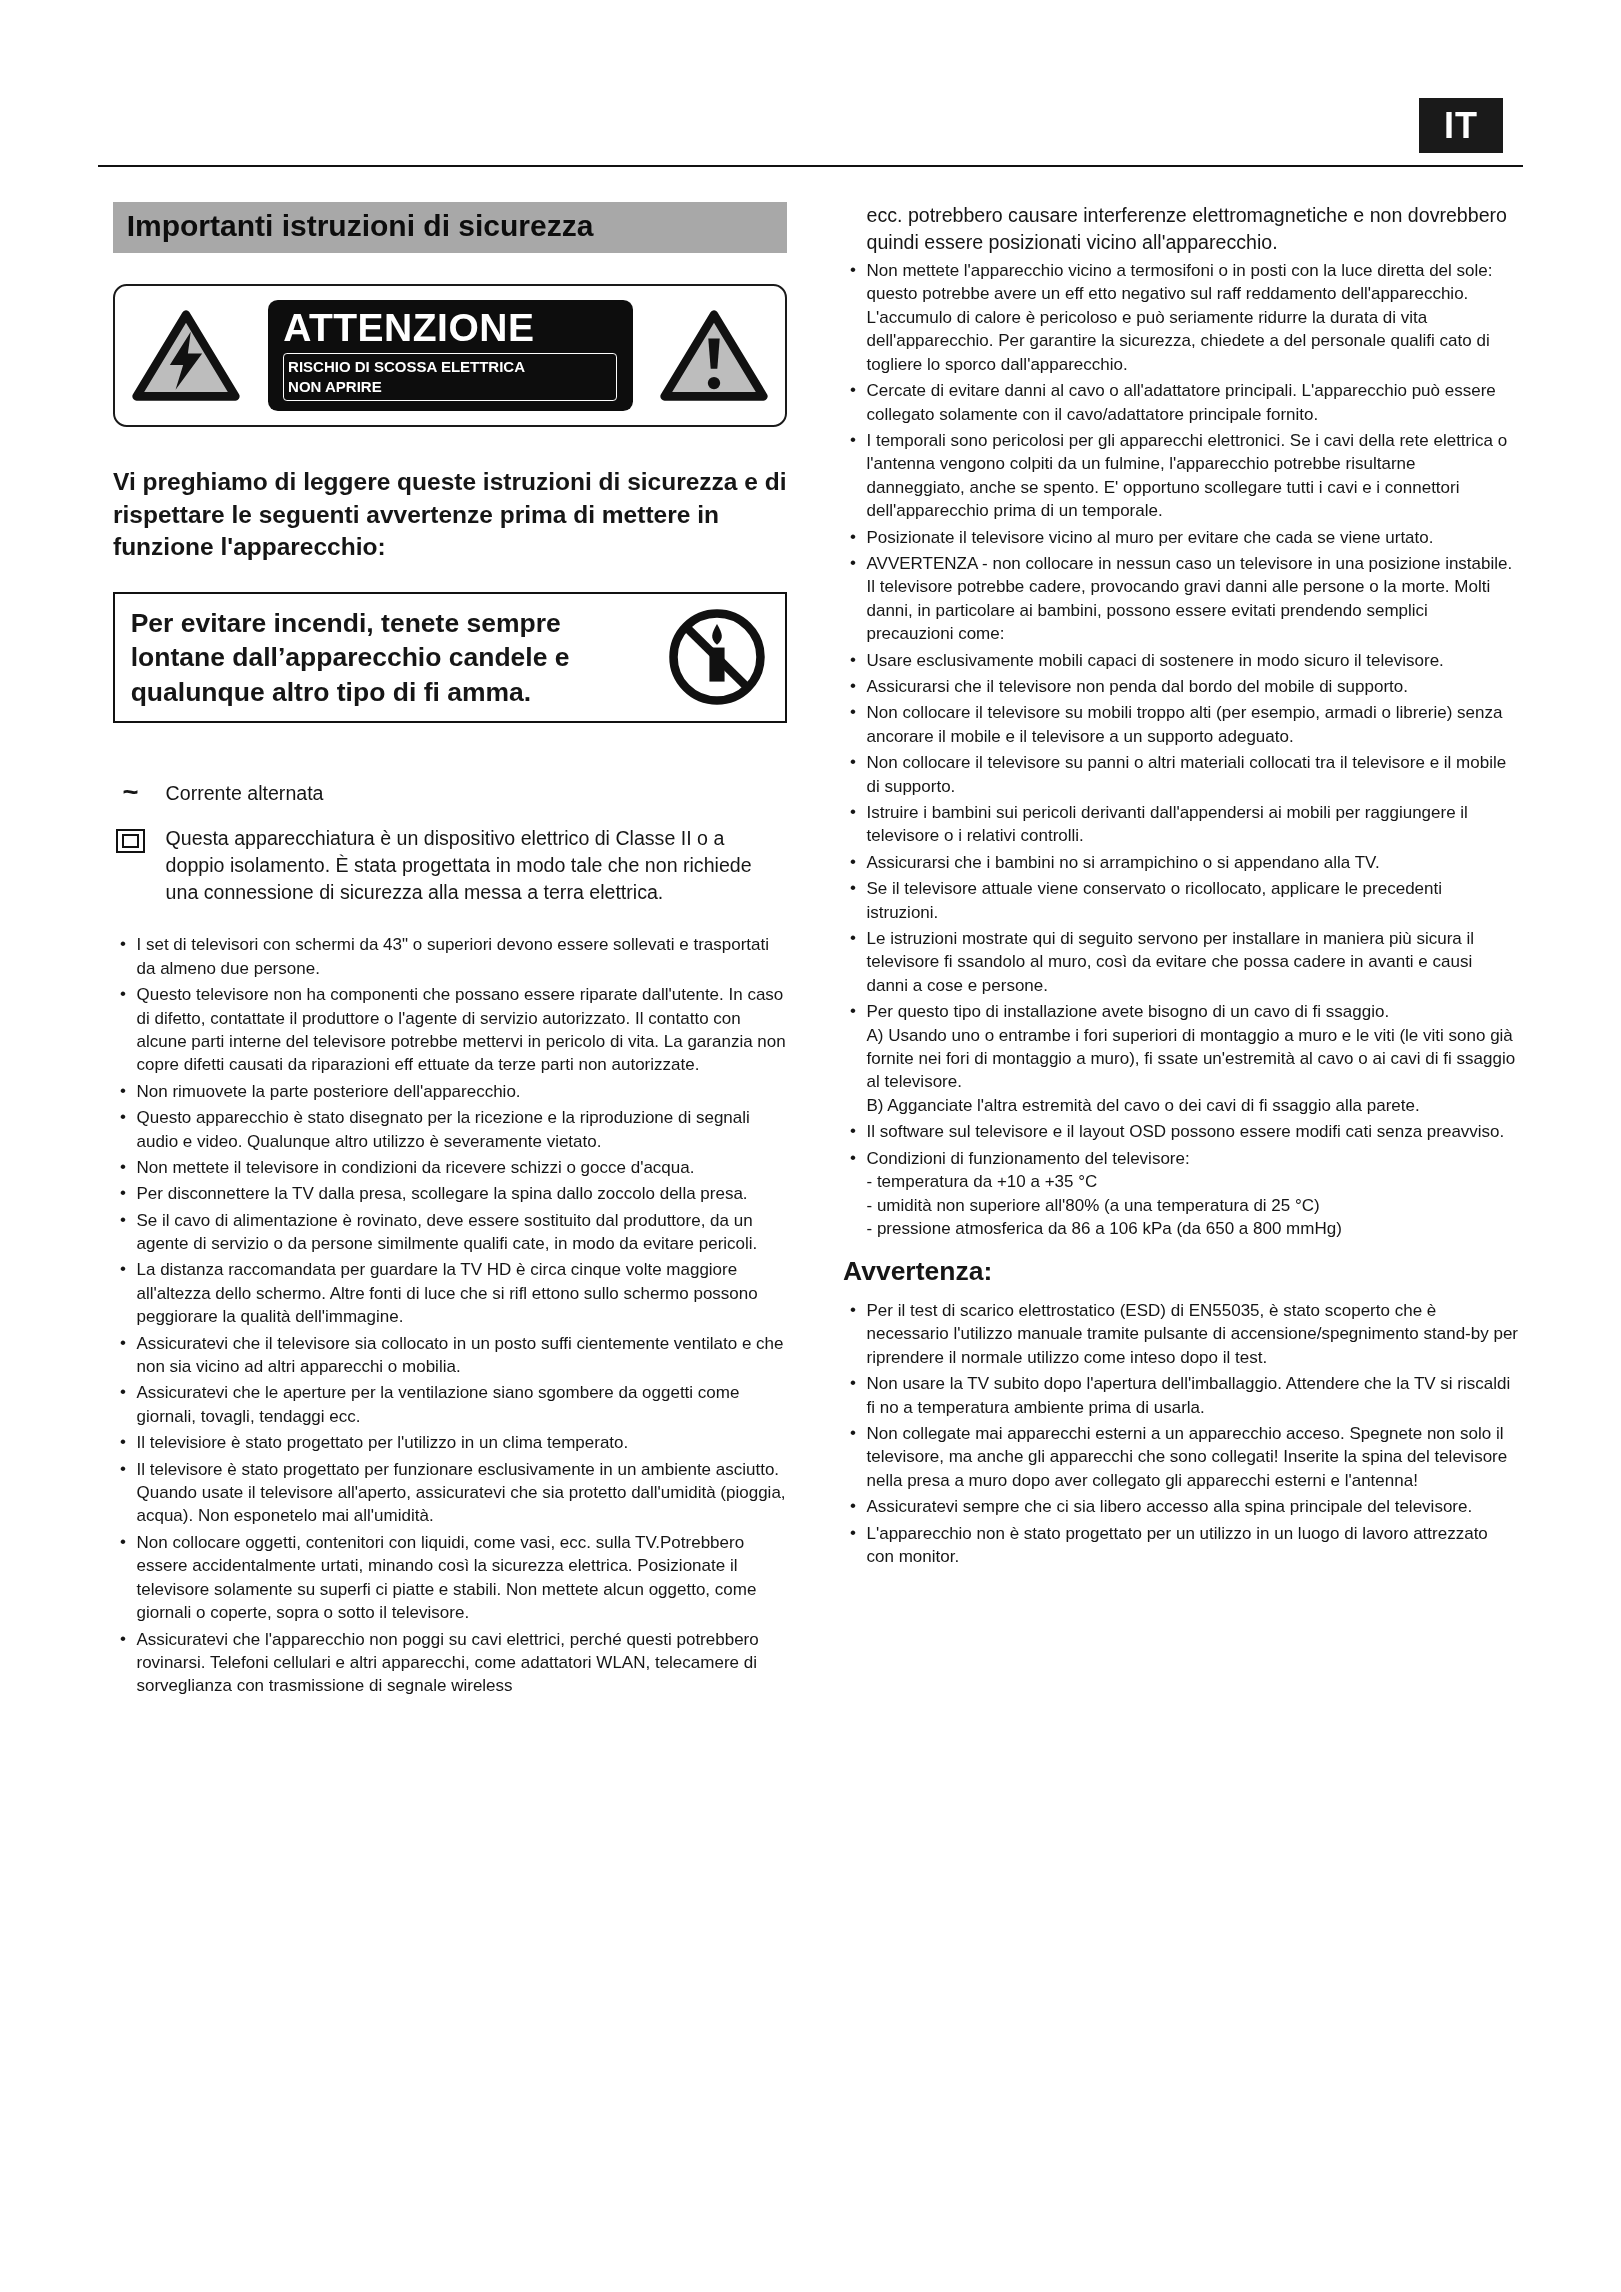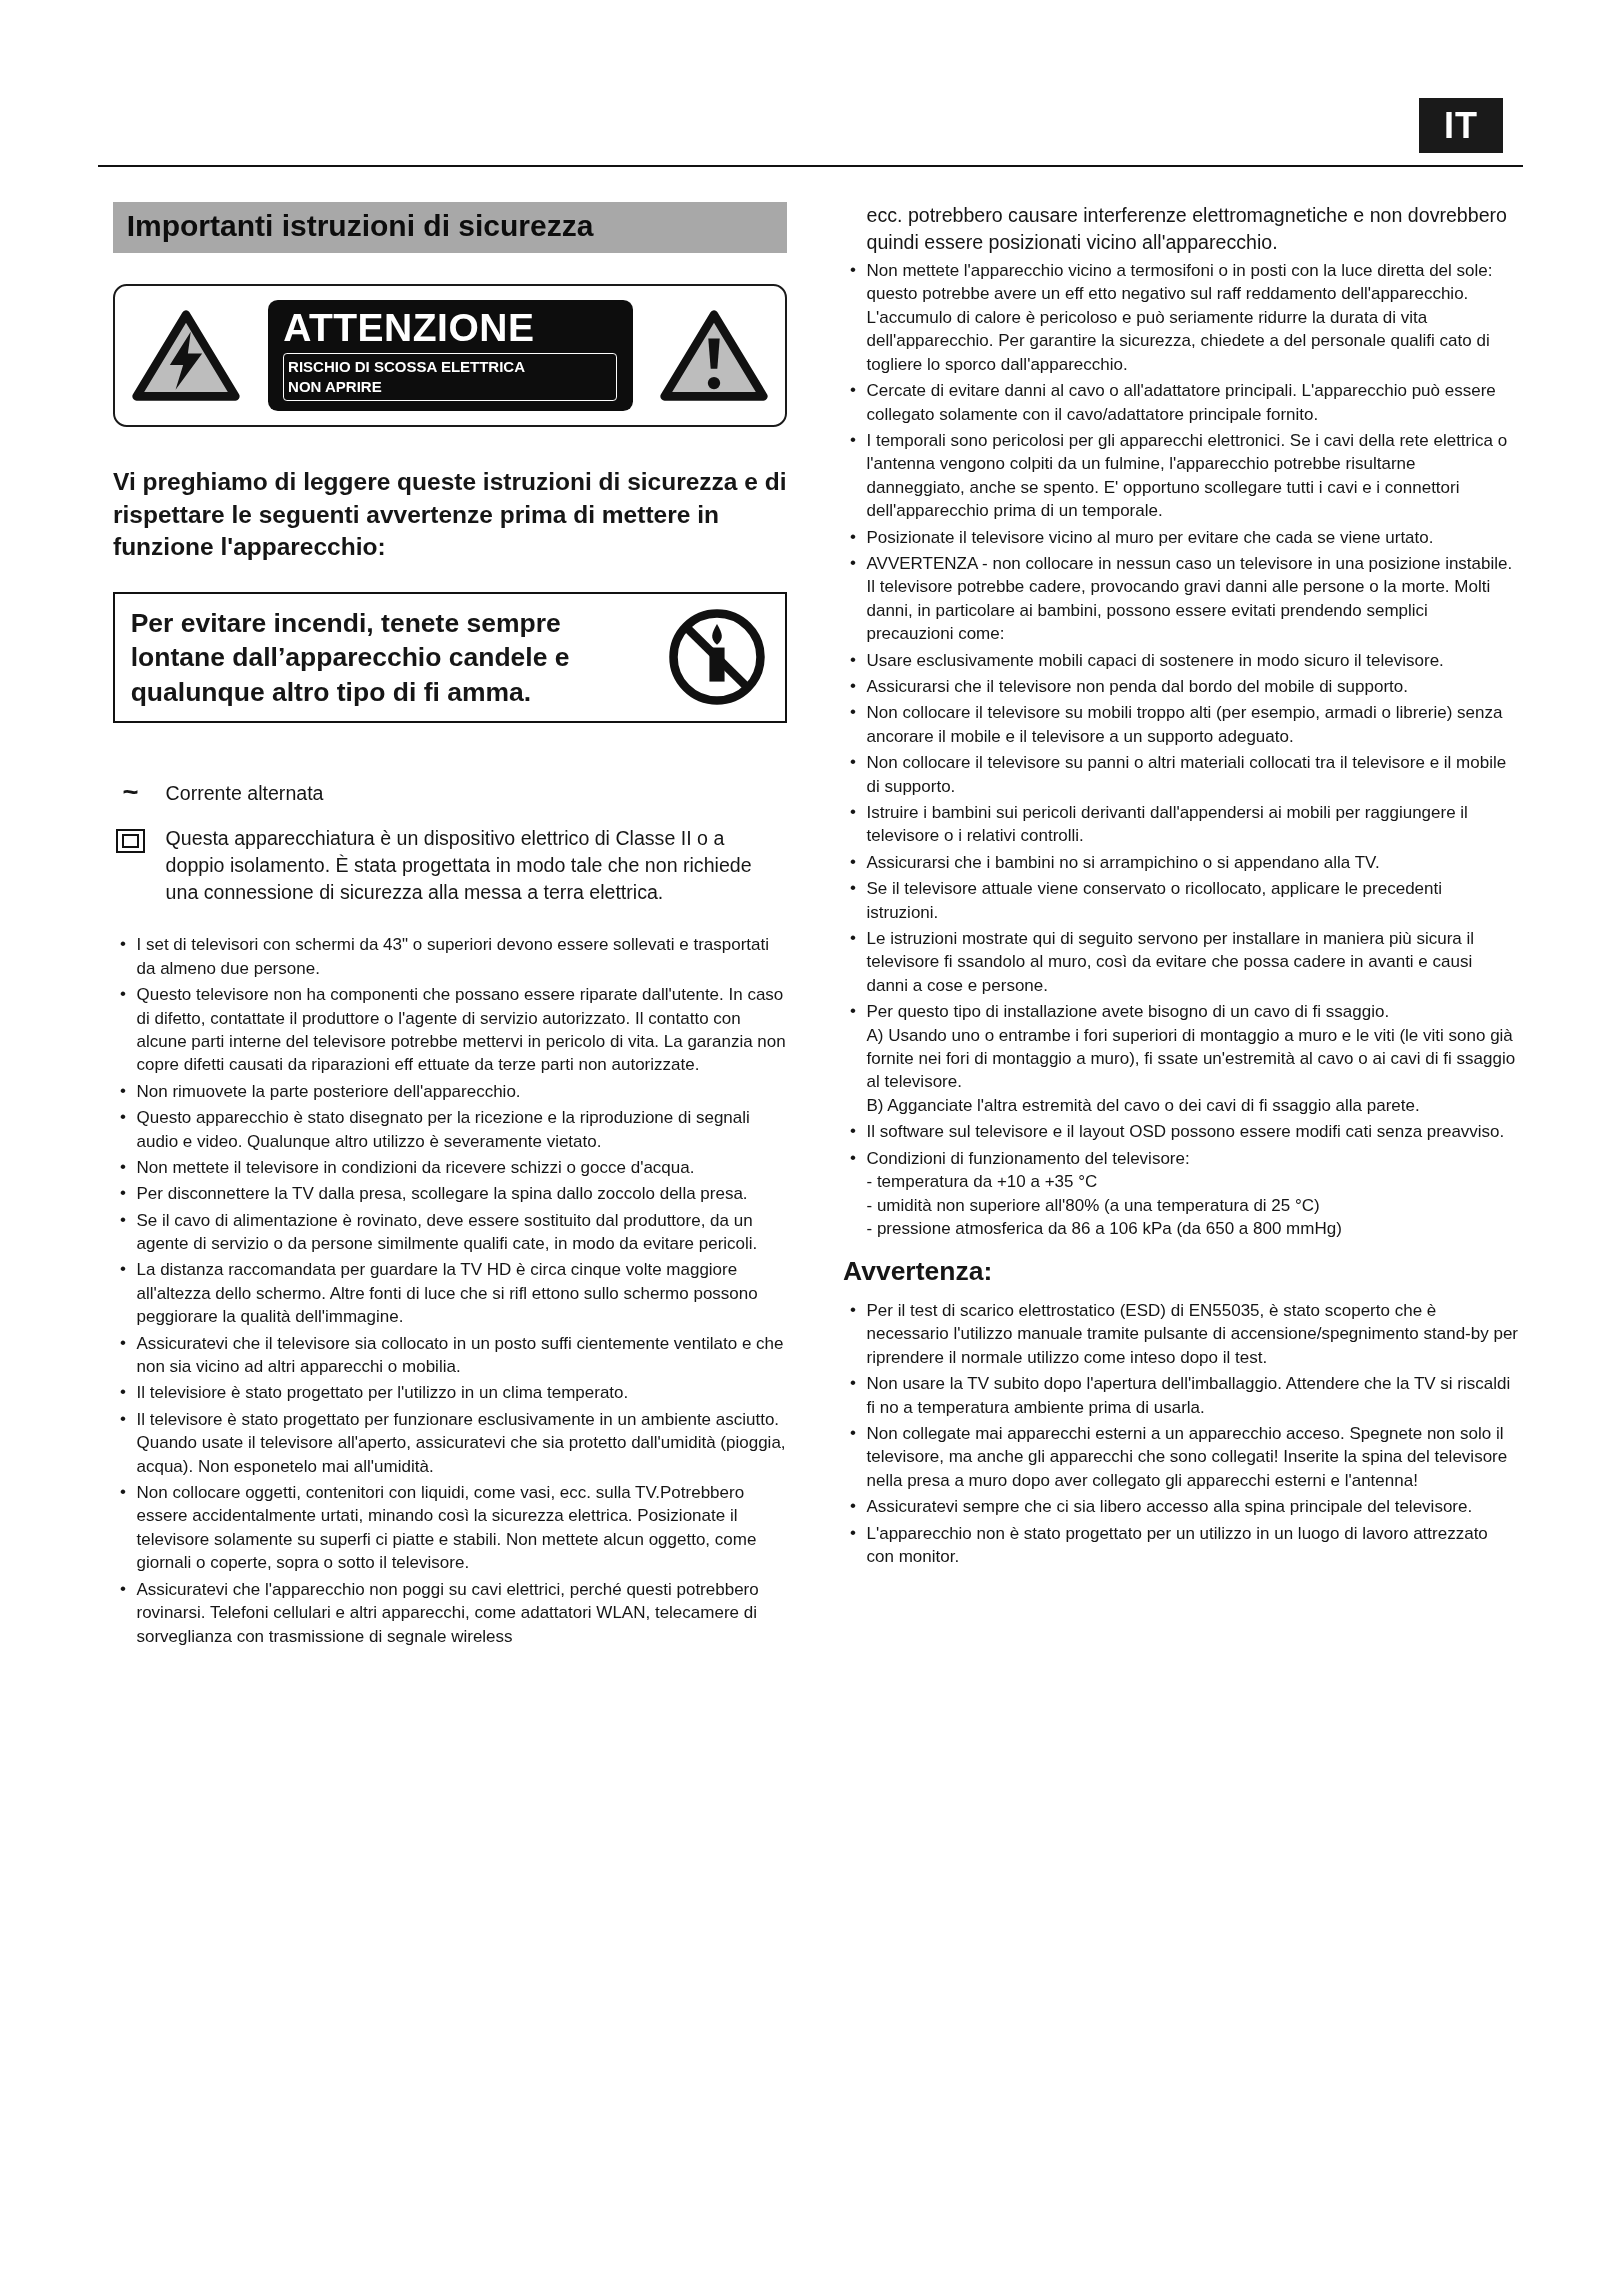--- a/index.html
+++ b/index.html
@@ -138,20 +138,21 @@
       <ul class="bullets left-bullets">
           <li>I set di televisori con schermi da 43" o superiori devono essere sollevati e trasportati da almeno due persone.</li>
           <li>Questo televisore non ha componenti che possano essere riparate dall'utente. In caso di difetto, contattate il produttore o l'agente di servizio autorizzato. Il contatto con alcune parti interne del televisore potrebbe mettervi in pericolo di vita. La garanzia non copre difetti causati da riparazioni eff ettuate da terze parti non autorizzate.</li>
           <li>Non rimuovete la parte posteriore dell'apparecchio.</li>
           <li>Questo apparecchio è stato disegnato per la ricezione e la riproduzione di segnali audio e video. Qualunque altro utilizzo è severamente vietato.</li>
           <li>Non mettete il televisore in condizioni da ricevere schizzi o gocce d'acqua.</li>
           <li>Per disconnettere la TV dalla presa, scollegare la spina dallo zoccolo della presa.</li>
           <li>Se il cavo di alimentazione è rovinato, deve essere sostituito dal produttore, da un agente di servizio o da persone similmente qualifi cate, in modo da evitare pericoli.</li>
           <li>La distanza raccomandata per guardare la TV HD è circa cinque volte maggiore all'altezza dello schermo. Altre fonti di luce che si rifl ettono sullo schermo possono peggiorare la qualità dell'immagine.</li>
           <li>Assicuratevi che il televisore sia collocato in un posto suffi cientemente ventilato e che non sia vicino ad altri apparecchi o mobilia.</li>
+          <li>Assicuratevi che le aperture per la ventilazione siano sgombere da oggetti come giornali, tovagli, tendaggi ecc.</li>
           <li>Il televisiore è stato progettato per l'utilizzo in un clima temperato.</li>
           <li>Il televisore è stato progettato per funzionare esclusivamente in un ambiente asciutto. Quando usate il televisore all'aperto, assicuratevi che sia protetto dall'umidità (pioggia, acqua). Non esponetelo mai all'umidità.</li>
           <li>Non collocare oggetti, contenitori con liquidi, come vasi, ecc. sulla TV.Potrebbero essere accidentalmente urtati, minando così la sicurezza elettrica. Posizionate il televisore solamente su superfi ci piatte e stabili. Non mettete alcun oggetto, come giornali o coperte, sopra o sotto il televisore.</li>
           <li>Assicuratevi che l'apparecchio non poggi su cavi elettrici, perché questi potrebbero rovinarsi. Telefoni cellulari e altri apparecchi, come adattatori WLAN, telecamere di sorveglianza con trasmissione di segnale wireless</li>
         </ul>
 
     </div>
 
     <div class="col col-right">
 

